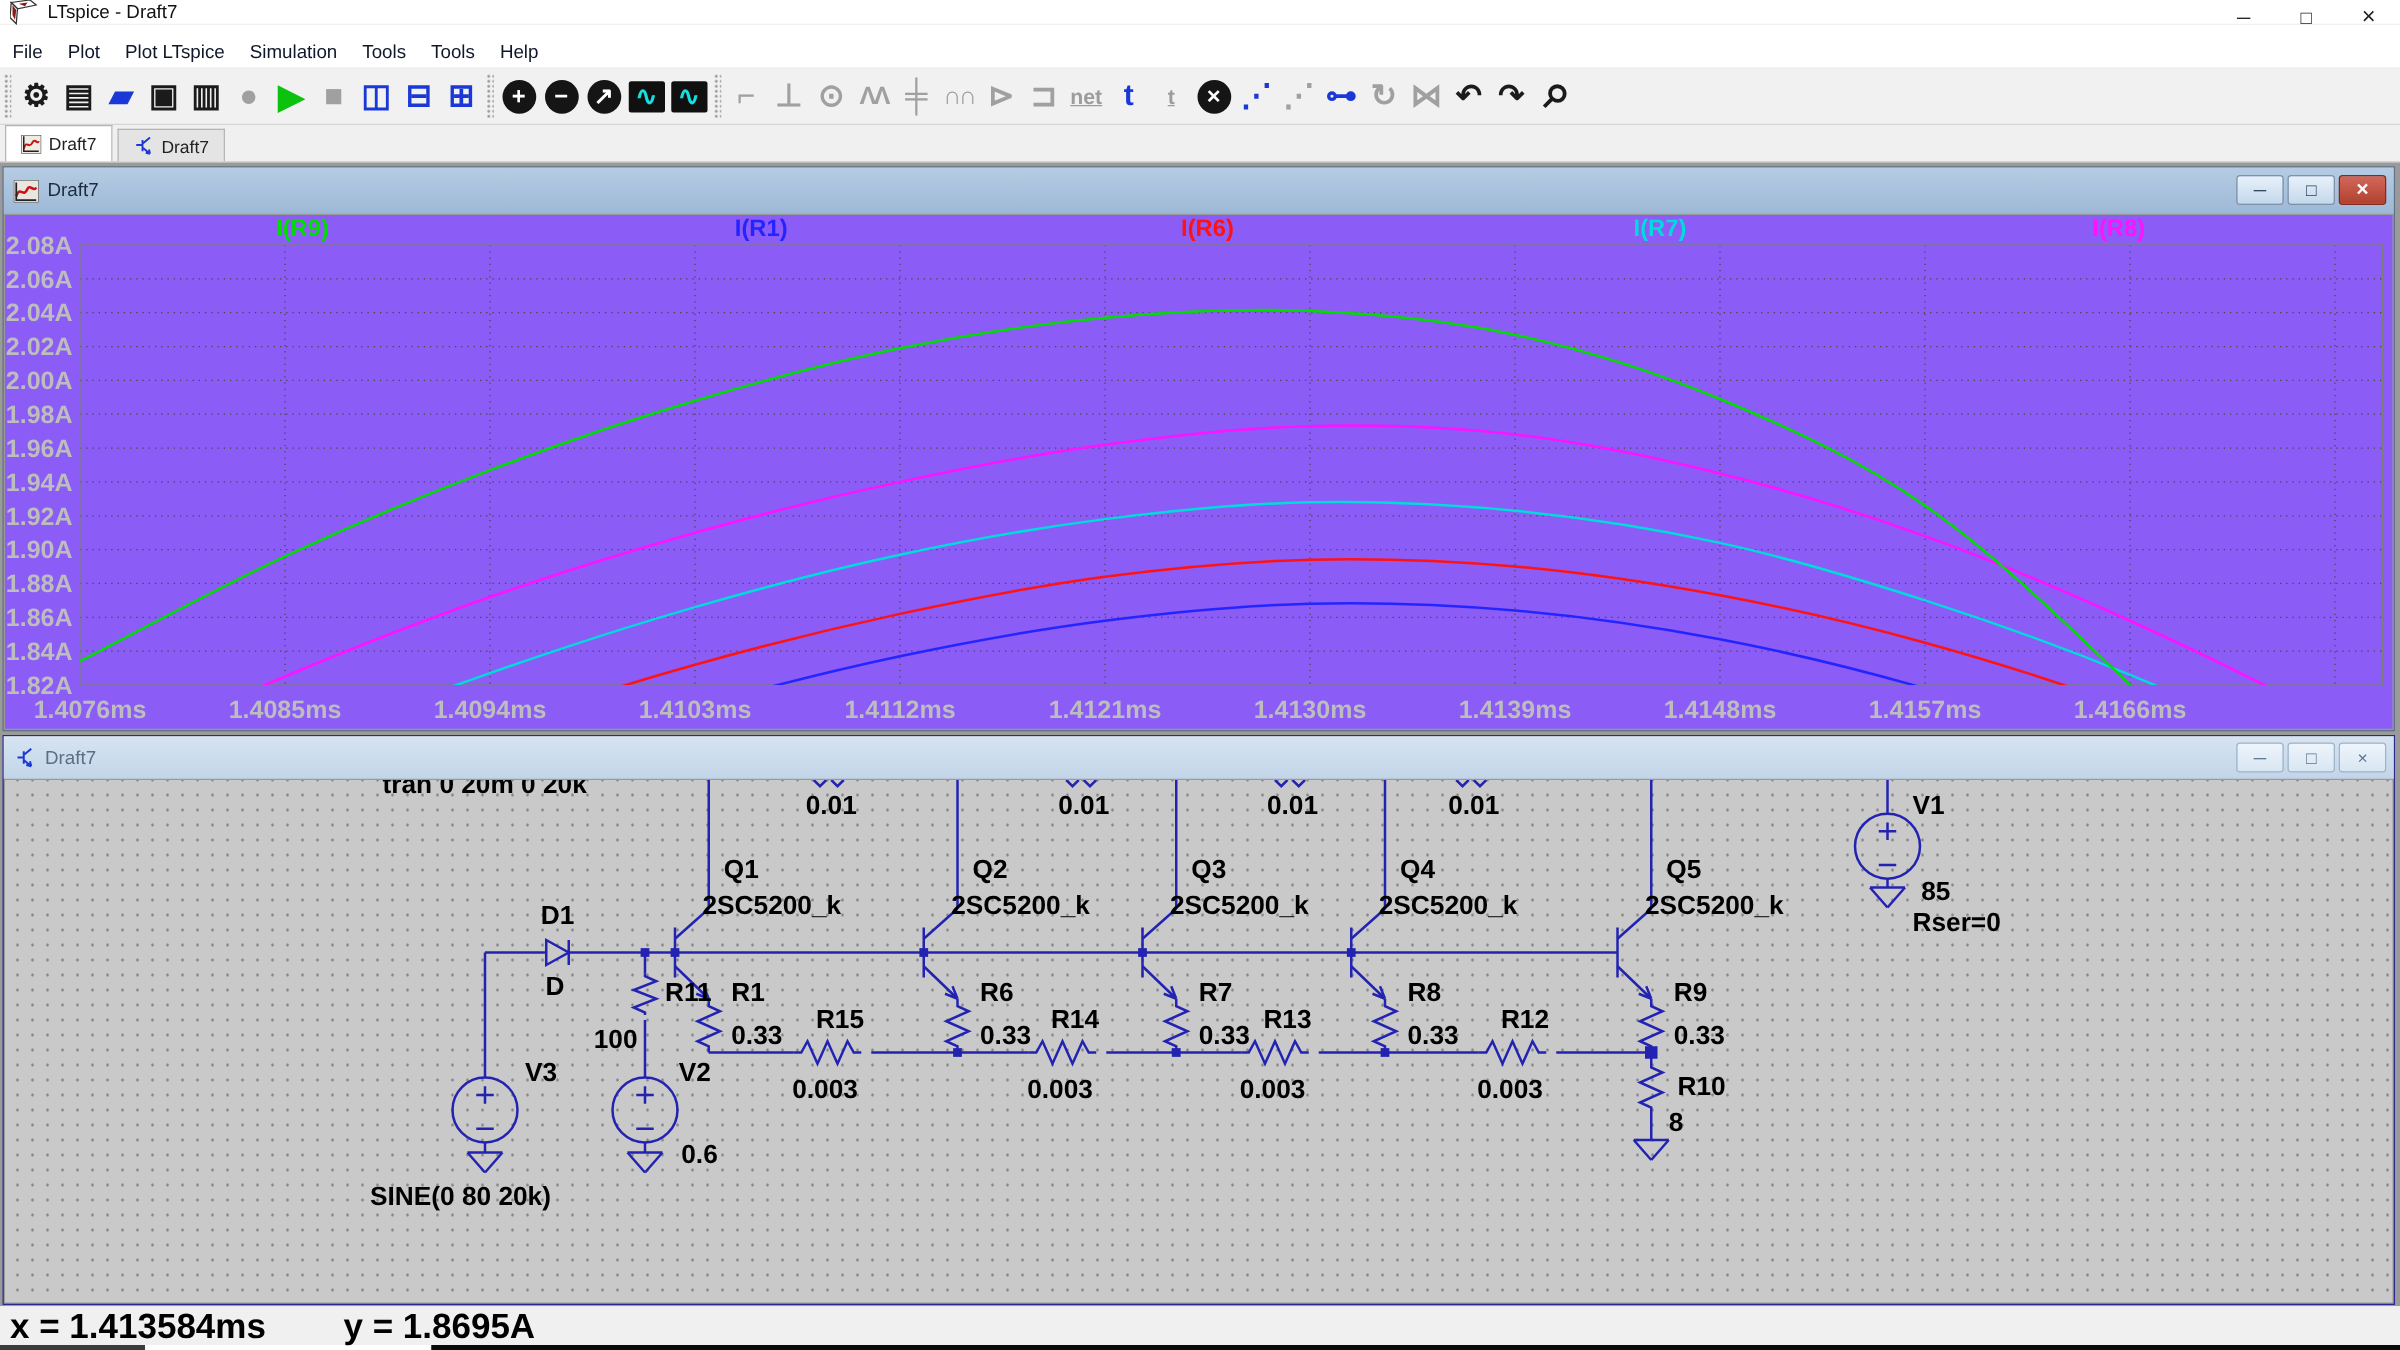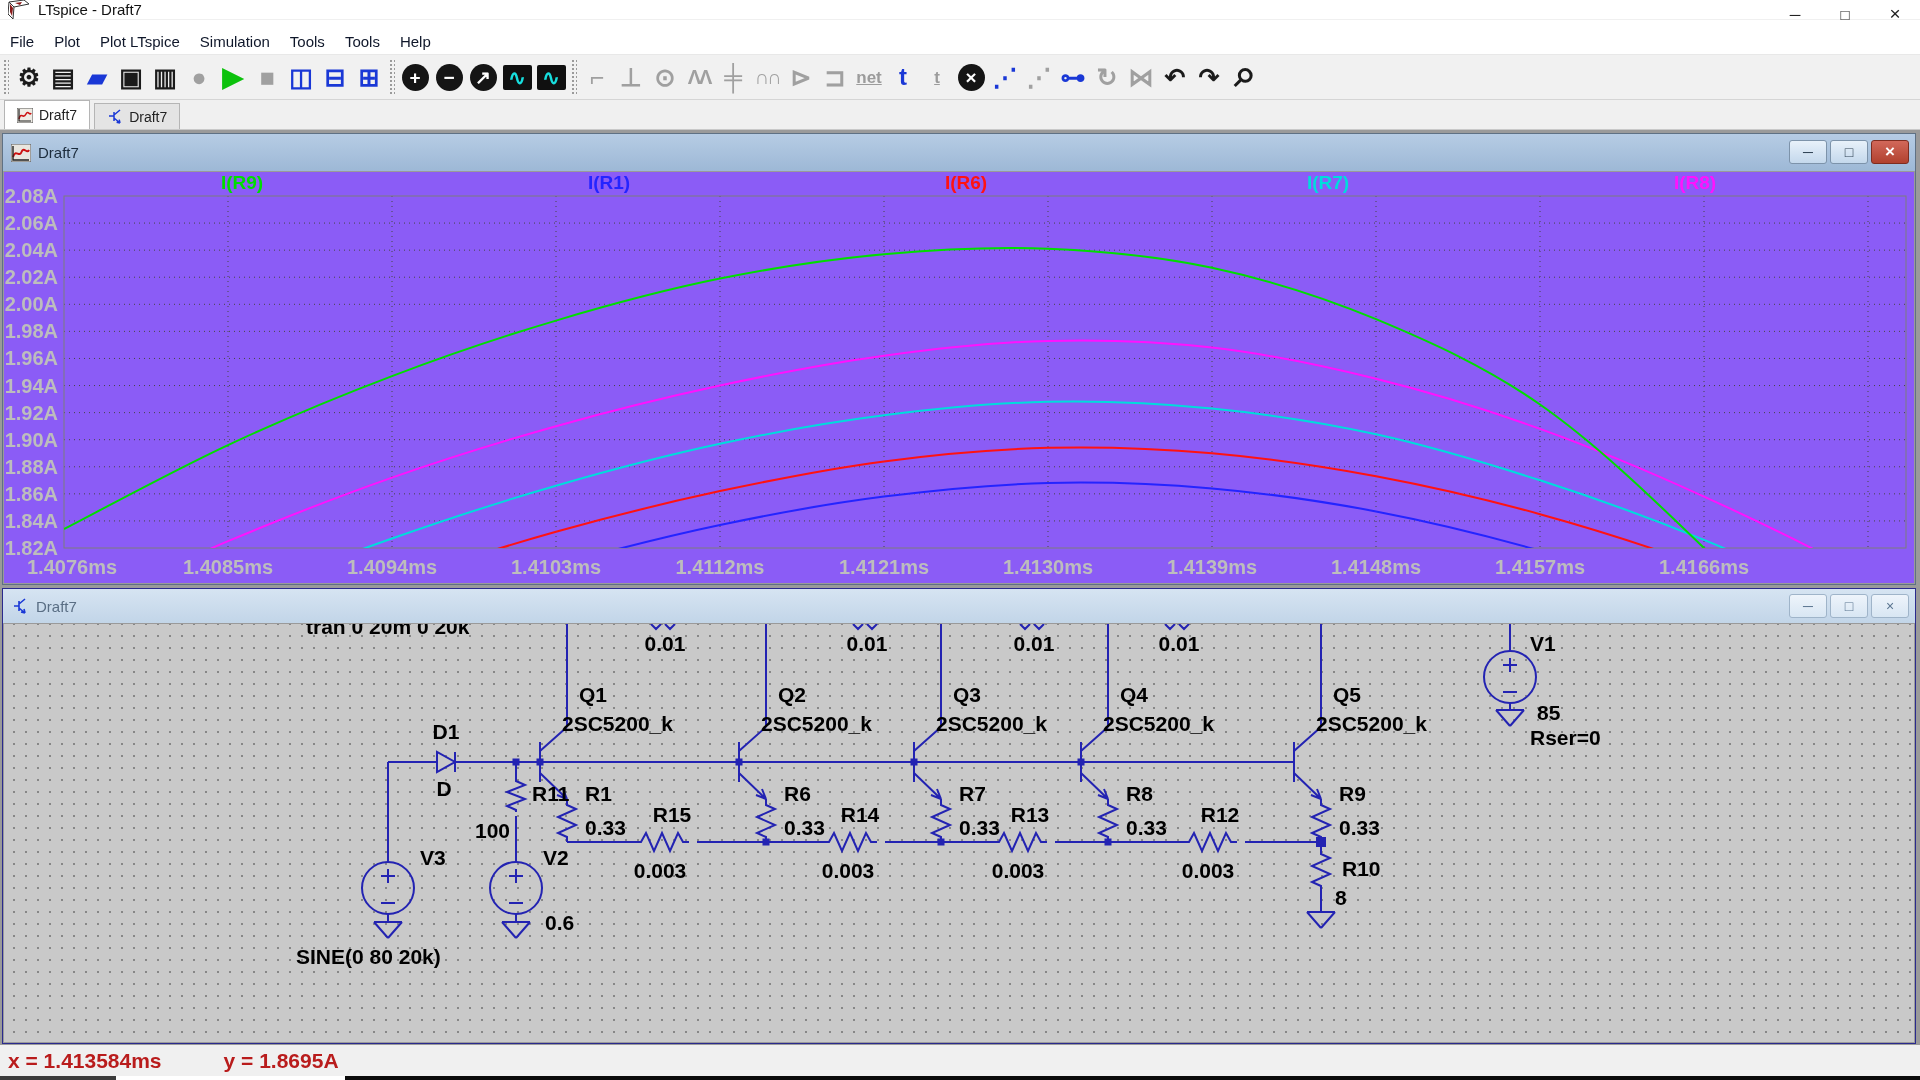--- a/index.html
+++ b/index.html
@@ -50,21 +50,21 @@
           display:flex; align-items:center; justify-content:center; font-size:14px;
           background:linear-gradient(#e8f1fa,#c4d8ec); color:#2c3e50; }
   .cbtn.close-active { background:linear-gradient(#d2685a,#b1412f); border-color:#7e2c20;
           color:#fff; font-size:17px; font-weight:bold; }
   .cbtn.inactive { background:linear-gradient(#eef4fb,#d8e6f3); color:#5a7590; border-color:#9fb4c9; }
   .plotarea { position:absolute; left:1px; top:38px; right:1px; bottom:1px; background:#8b5cf6; }
   .schcanvas { position:absolute; left:1px; top:35px; right:1px; bottom:1px; background:#c9c9c9;
                background-image:radial-gradient(#878787 1px, transparent 1.2px);
                background-size:12px 12px; background-position:4px 6px; overflow:hidden; }
   .statusbar { position:absolute; left:0; top:1045px; width:1920px; height:31px; background:#f0f0f0;
-               display:flex; align-items:center; font-size:21px; color:#b91c1c; font-weight:bold; }
+               display:flex; align-items:center; font-size:28px; color:#000000; font-weight:bold; }
   .statusbar .xr { margin-left:8px; }
   .statusbar .yr { margin-left:62px; }
   .bstrip1 { position:absolute; left:0; top:1076px; width:116px; height:4px; background:#3c3c3c; }
   .bstrip2 { position:absolute; left:345px; top:1076px; width:1575px; height:4px; background:#0b0b0b; }
   svg text { font-family:"Liberation Sans", sans-serif; }
 </style>
 </head>
 <body>
 
 <div class="titlebar">

